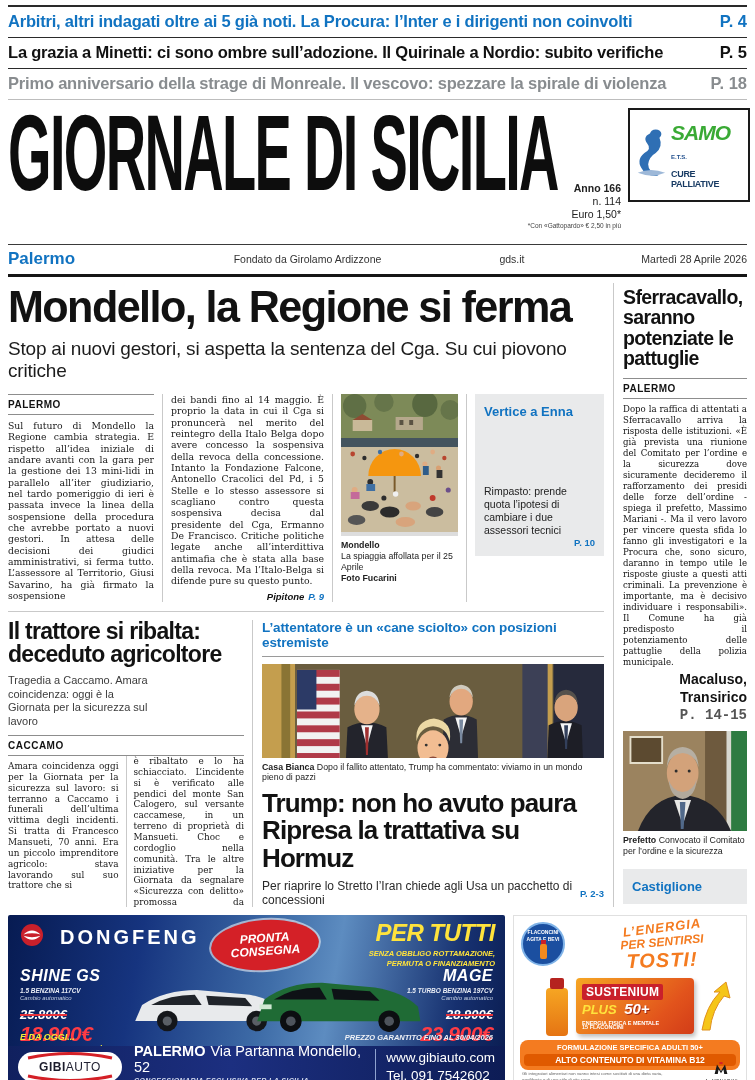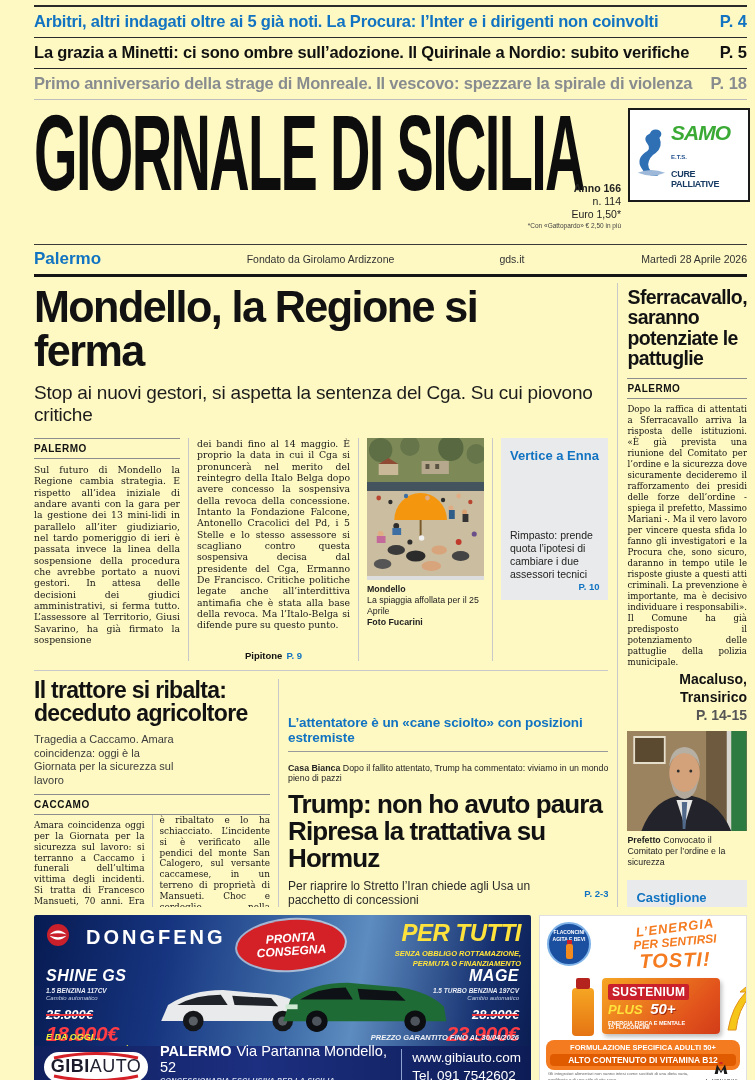--- a/index.html
+++ b/index.html
@@ -1,21 +1,21 @@
 <!DOCTYPE html>
 <html><head>
 <meta charset="utf-8">
 <style>
   :root{
     --blue:#1173c1; --red:#d42027; --gray:#83878a; --rule:#c9c9c9; --ink:#121212;
     --boxgray:#e9eaeb;
   }
   *{box-sizing:border-box; margin:0; padding:0;}
   body{background:#dedede; font-family:"Liberation Sans", sans-serif; color:var(--ink);}
-  .page{width:755px; height:1080px; background:#fef9c3; margin:0 auto; position:relative; overflow:hidden;padding-left:26px;}
+  .page{width:755px; height:1080px; background:#ffffff; margin:0 auto; position:relative; overflow:hidden;}
 
   
   .strap{padding:5px 8px 0;}
   .strap-row{display:flex; justify-content:space-between; align-items:baseline; padding:5px 0 6px; border-top:2px solid #2a2a2a;}
   .strap-row.r2{border-top-width:1.5px;}
   .strap-row.r3{border-top-width:1.5px; border-bottom:1px solid #bdbdbd;}
   .strap-text{font-size:16.5px; font-weight:bold; letter-spacing:-0.2px;}
   .strap-page{font-size:16.5px; font-weight:bold; margin-left:12px; white-space:nowrap;}
   .c-blue{color:var(--blue);} .c-gray{color:#888c8f;} .c-black{color:#111;}
 
@@ -49,38 +49,38 @@
   .lead-subhead{font-size:19px; font-weight:400; color:#1c1c1c; letter-spacing:-0.2px; margin-bottom:12px;}
 
   .lead-row{display:flex;}
   .lead-colA{width:146px;}
   .lead-colB{width:162px; padding-left:8px; margin-left:8px; border-left:1px solid var(--rule);}
   .photo-col{width:126px; padding-left:8px; margin-left:8px; border-left:1px solid var(--rule);}
   .enna-wrap{flex:1; padding-left:8px; margin-left:8px; border-left:1px solid var(--rule);}
 
   .kicker{font-size:10px; font-weight:800; letter-spacing:.5px; border-top:1px solid #8d8d8d; border-bottom:1px solid #8d8d8d; padding:4px 0;}
   .body-text{font-family:"DejaVu Serif", serif; font-size:9.3px; line-height:1.22; text-align:justify; color:#181818; margin-top:5px;}
-  .byline{text-align:center; font-size:9.5px; font-weight:800; margin-top:19px;}
+  .byline{text-align:right; font-size:9.5px; font-weight:800; margin-top:4px;font-style:italic;}
   .byline .pg{color:var(--blue); font-weight:800; margin-left:4px;}
 
   .photo-frame{width:100%; background:#ddd; overflow:hidden;}
   .caption{font-size:8.8px; line-height:1.25; color:#222; margin-top:4px;}
   .caption b{font-weight:800;}
 
   .enna-box{background:var(--boxgray); height:162px; padding:10px 9px 8px; display:flex; flex-direction:column;}
   .box-kicker{color:var(--blue); font-weight:800; font-size:13px;}
   .enna-title{font-size:19.5px; letter-spacing:-0.4px; line-height:1.1; margin-top:7px; color:#1b1b1b;}
   .enna-text{font-size:10.5px; line-height:1.25; margin-top:auto; color:#222;}
   .enna-page{text-align:right; font-size:9.5px; font-weight:800; color:var(--blue);}
 
   .section-rule{border:none; border-top:1px solid var(--rule); margin:9px 0 8px;}
 
   .bottom-row{display:flex; flex:1; overflow:hidden;}
   .tractor-sec{width:245px; padding-right:8px; border-right:1px solid var(--rule);}
-  .trump-sec{flex:1; padding-left:9px; display:flex; flex-direction:column;margin-top:36px;}
+  .trump-sec{flex:1; padding-left:9px; display:flex; flex-direction:column;}
 
   .tractor-headline{font-size:23px; font-weight:900; letter-spacing:-0.7px; line-height:1.04;}
   .tractor-sub{font-size:11px; color:#3c3c3c; line-height:1.22; margin:7px 0 7px; width:150px;}
   .tractor-cols{display:flex; margin-top:0;}
   .t-col{flex:1;}
   .t-col + .t-col{margin-left:7px; padding-left:7px; border-left:1px solid var(--rule);}
   .t-col .body-text{font-size:8.9px;}
 
   .trump-strap{color:var(--blue); font-weight:800; font-size:13.5px; letter-spacing:-0.1px; padding-bottom:6px; border-bottom:1px solid #9a9a9a; margin-bottom:7px;}
   .trump-photo{width:100%; height:184px; background:#555; overflow:hidden;}
@@ -88,21 +88,21 @@
   .trump-headline{font-size:26px; font-weight:900; letter-spacing:-0.9px; line-height:1.05;}
   .trump-subrow{display:flex; justify-content:space-between; align-items:center; margin-top:7px;}
   .trump-sub{font-size:12px; color:#2a2a2a;}
   .trump-page{font-size:9.5px; font-weight:800; color:var(--blue); white-space:nowrap; margin-left:6px;}
 
   
   .side-headline{font-size:19.5px; font-weight:900; letter-spacing:-0.6px; line-height:1.05; margin:4px 0 9px;}
   .side-sub{font-size:11px; line-height:1.28; color:#222; margin-bottom:9px;}
   .side-body{font-family:"DejaVu Serif", serif; font-size:8.6px; line-height:1.28; text-align:justify; margin-top:5px;}
   .side-byline{text-align:right; font-size:14px; font-weight:800; margin-top:2px; line-height:1.3;}
-  .side-byline .pg{color:#555; display:block;}
+  .side-byline .pg{color:#555; display:block;font-family:Liberation Mono, monospace;}
   .side-photo{width:100%; height:100px; background:#b5a27f; margin-top:7px; overflow:hidden;}
   .cast-box{background:var(--boxgray); padding:10px 9px; margin-top:12px;}
 
   
   .ads{display:flex; gap:8px; padding:0 8px; margin-top:8px;}
   .ad-dongfeng{width:497px; height:172px; position:relative; color:#fff; overflow:hidden; border-radius:2px;
     background:linear-gradient(100deg,#071b52 0%,#16347f 26%,#3f6da8 52%,#5d8cc0 64%,#16306f 88%,#0a1c50 100%);}
   .df-logo{position:absolute; left:12px; top:8px; display:flex; align-items:center; gap:16px;}
   .df-name{font-size:20px; font-weight:800; letter-spacing:3px;}
   .df-badge{position:absolute; left:203px; top:5px; width:108px; height:50px; background:var(--red); border-radius:50%;
@@ -118,21 +118,21 @@
   .df-model{font-size:16px; font-weight:900; font-style:italic; letter-spacing:.5px;}
   .df-engine{font-size:6.5px; font-weight:700; font-style:italic; color:#e8ecf5; margin-top:2px;}
   .df-gear{font-size:6px; font-style:italic; color:#c9d4e6; margin-top:1px;}
   .df-old{font-size:13px; font-weight:800; font-style:italic; margin-top:6px; text-decoration:line-through; text-decoration-color:#e8333a; text-decoration-thickness:2px;}
   .df-price{font-size:21px; font-weight:900; font-style:italic; color:#ff3b44; letter-spacing:-0.5px;}
   .df-warranty{position:absolute; left:12px; top:116px; font-size:9px; font-weight:800; font-style:italic; color:#f3ef37; line-height:1.35;}
   .df-guarantee{position:absolute; right:12px; top:118px; font-size:7.5px; font-weight:800; font-style:italic; color:#f0f2f6;}
   .df-bar{position:absolute; left:0; right:0; bottom:0; height:41px; background:linear-gradient(90deg,#10205e,#1c2f80 45%,#0d1c55); display:flex; align-items:center; padding:0 10px; gap:12px;}
   .gibi-pill{position:relative; width:104px; height:30px; background:#fff; border-radius:15px; display:flex; align-items:center; justify-content:center; flex-shrink:0;}
   .gibi-pill svg{position:absolute; inset:0;}
-  .gibi-text{font-size:18px; letter-spacing:.5px; color:#223;}
+  .gibi-text{font-size:12px; letter-spacing:.5px; color:#223;}
   .gibi-text b{font-weight:900; color:#1b1b2b;}
   .df-addr .l1{font-size:14.5px; color:#fff;}
   .df-addr .l1 b{font-weight:900; margin-right:5px;}
   .df-addr .l2{font-size:7px; font-weight:800; font-style:italic; color:#d7def0; letter-spacing:.4px; margin-top:2px;}
   .df-contact{border-left:1.5px solid #8fa2cf; padding-left:10px; margin-left:auto;}
   .df-contact div{font-size:13.5px; color:#fff; line-height:1.3;}
 
   .ad-sust{flex:1; height:172px; background:#fff; border:1px solid #e0e0e0; position:relative; overflow:hidden;}
   .su-badge{position:absolute; left:7px; top:6px; width:44px; height:44px; background:#1b4fa0; border-radius:50%;
     color:#fff; font-size:5px; font-weight:800; text-align:center; padding-top:5px; line-height:1.3; border:2px solid #7fb3e8;}

